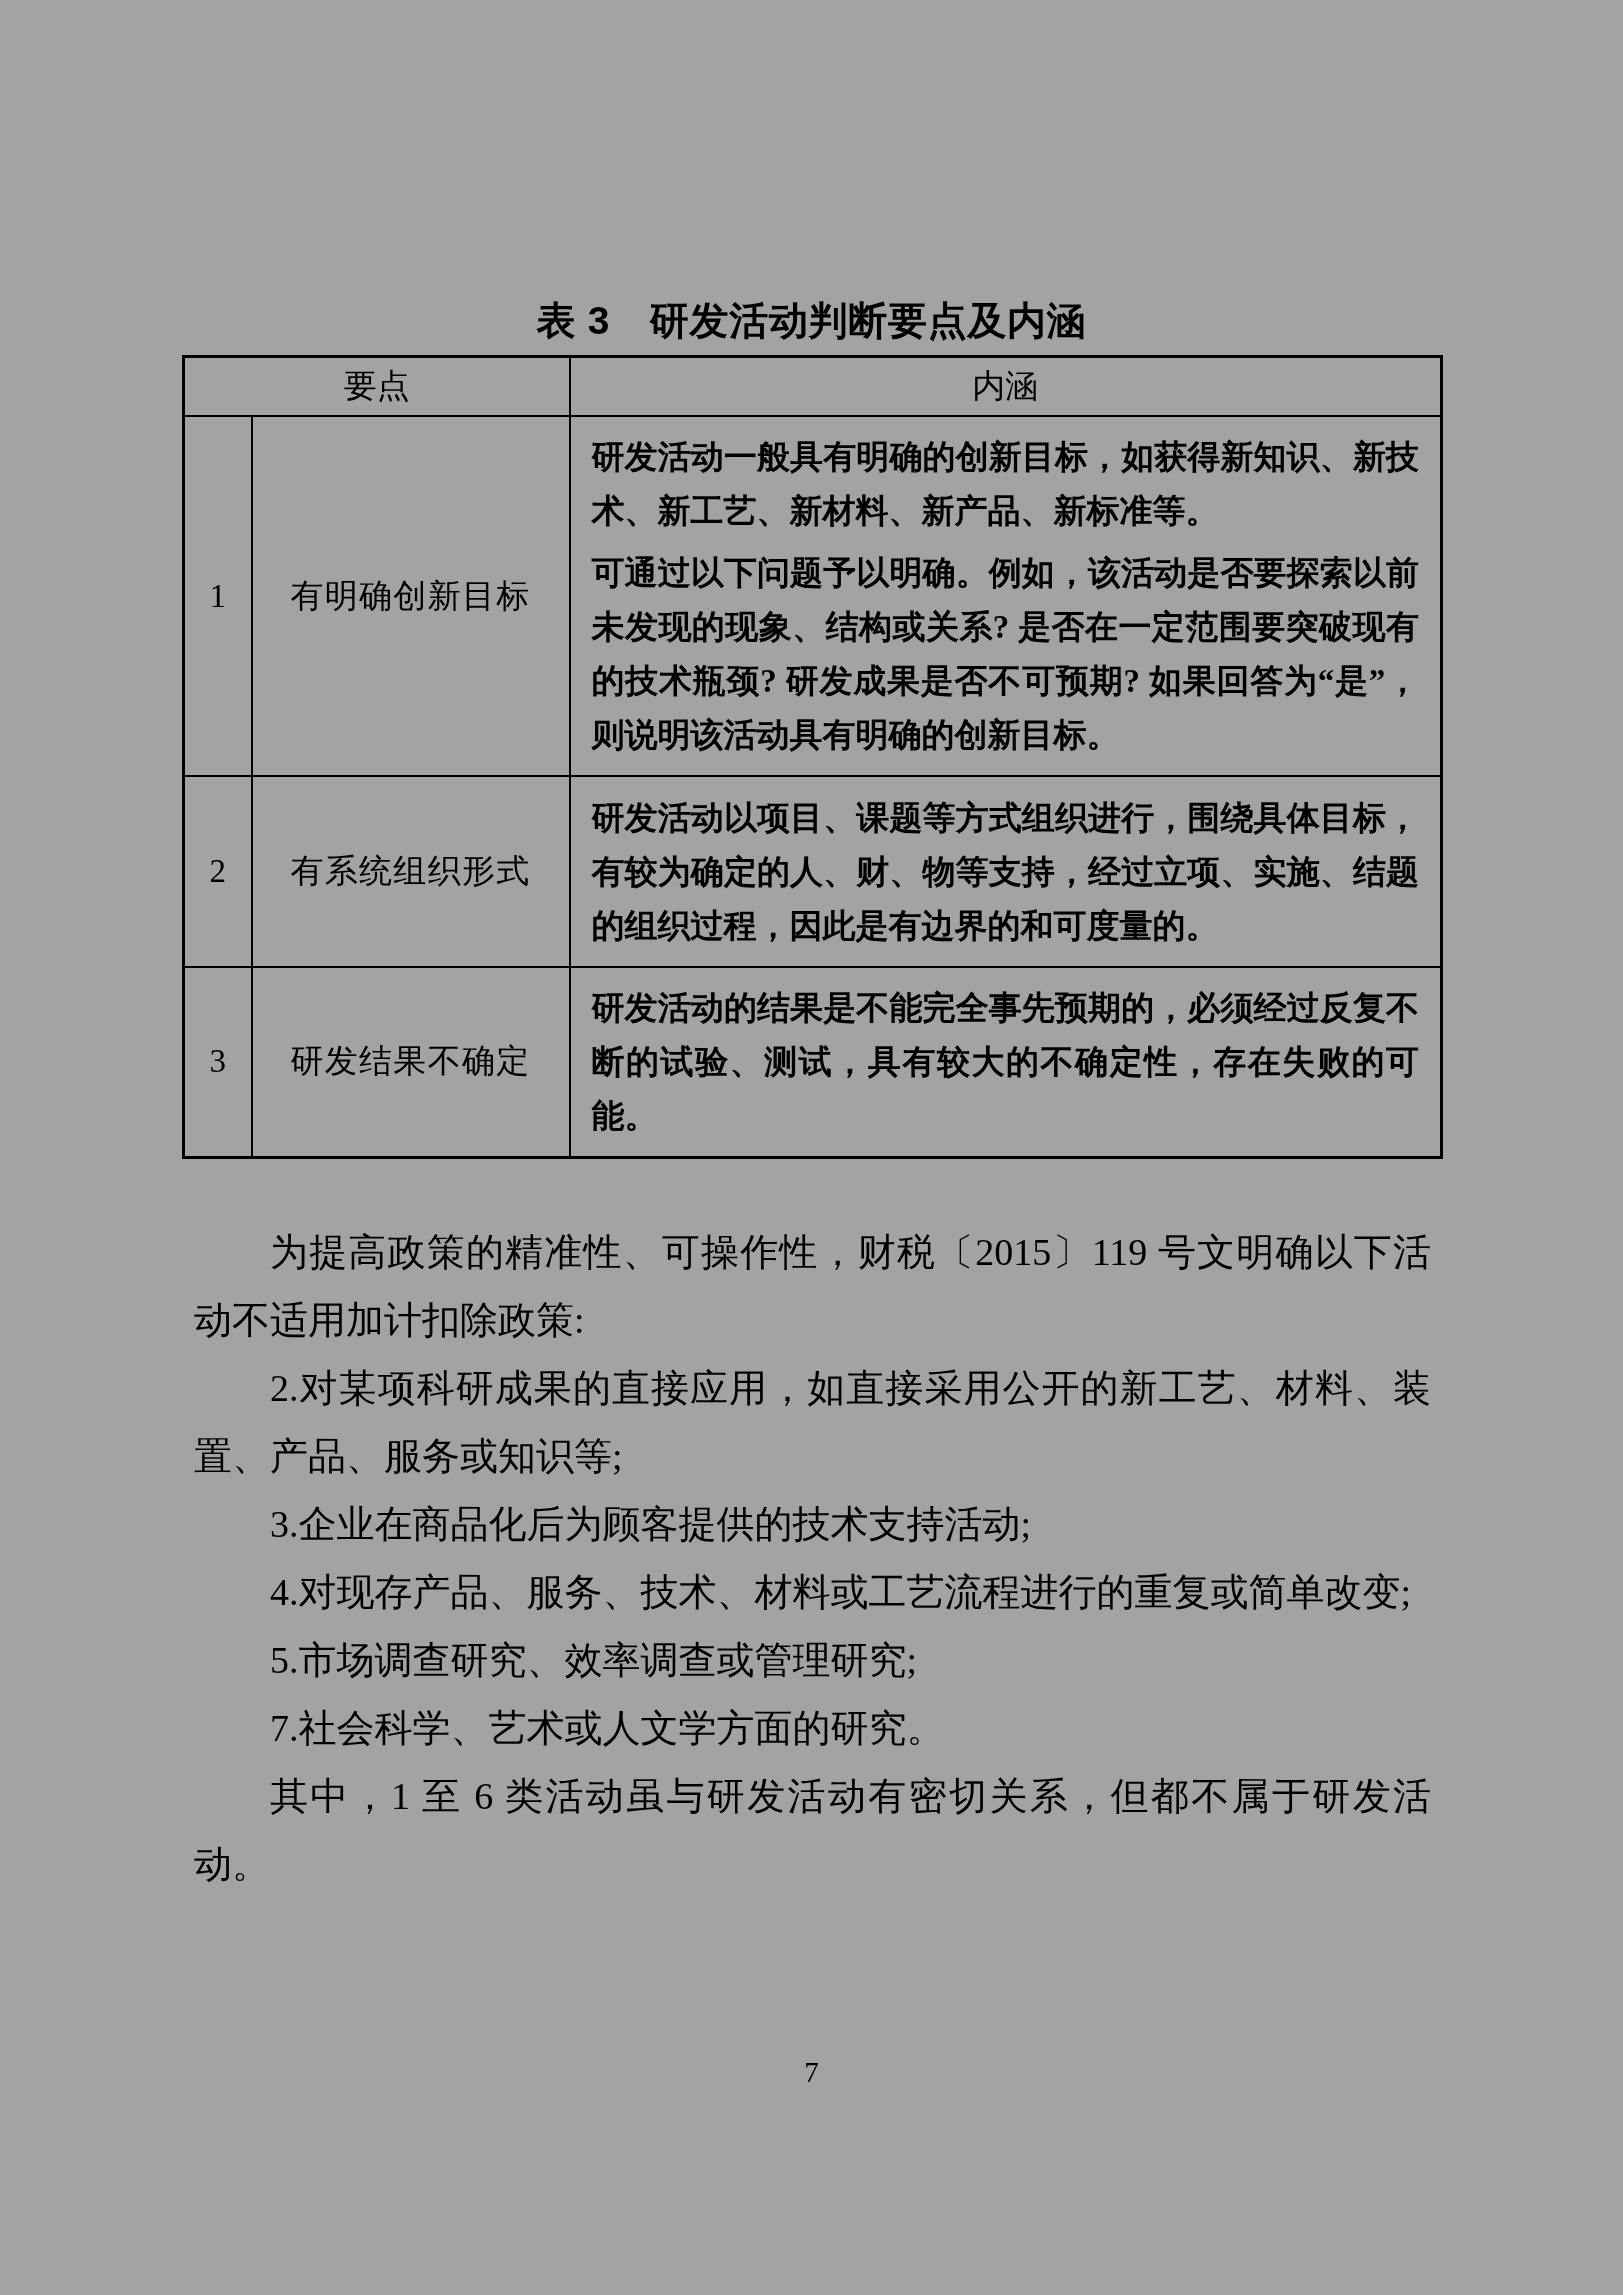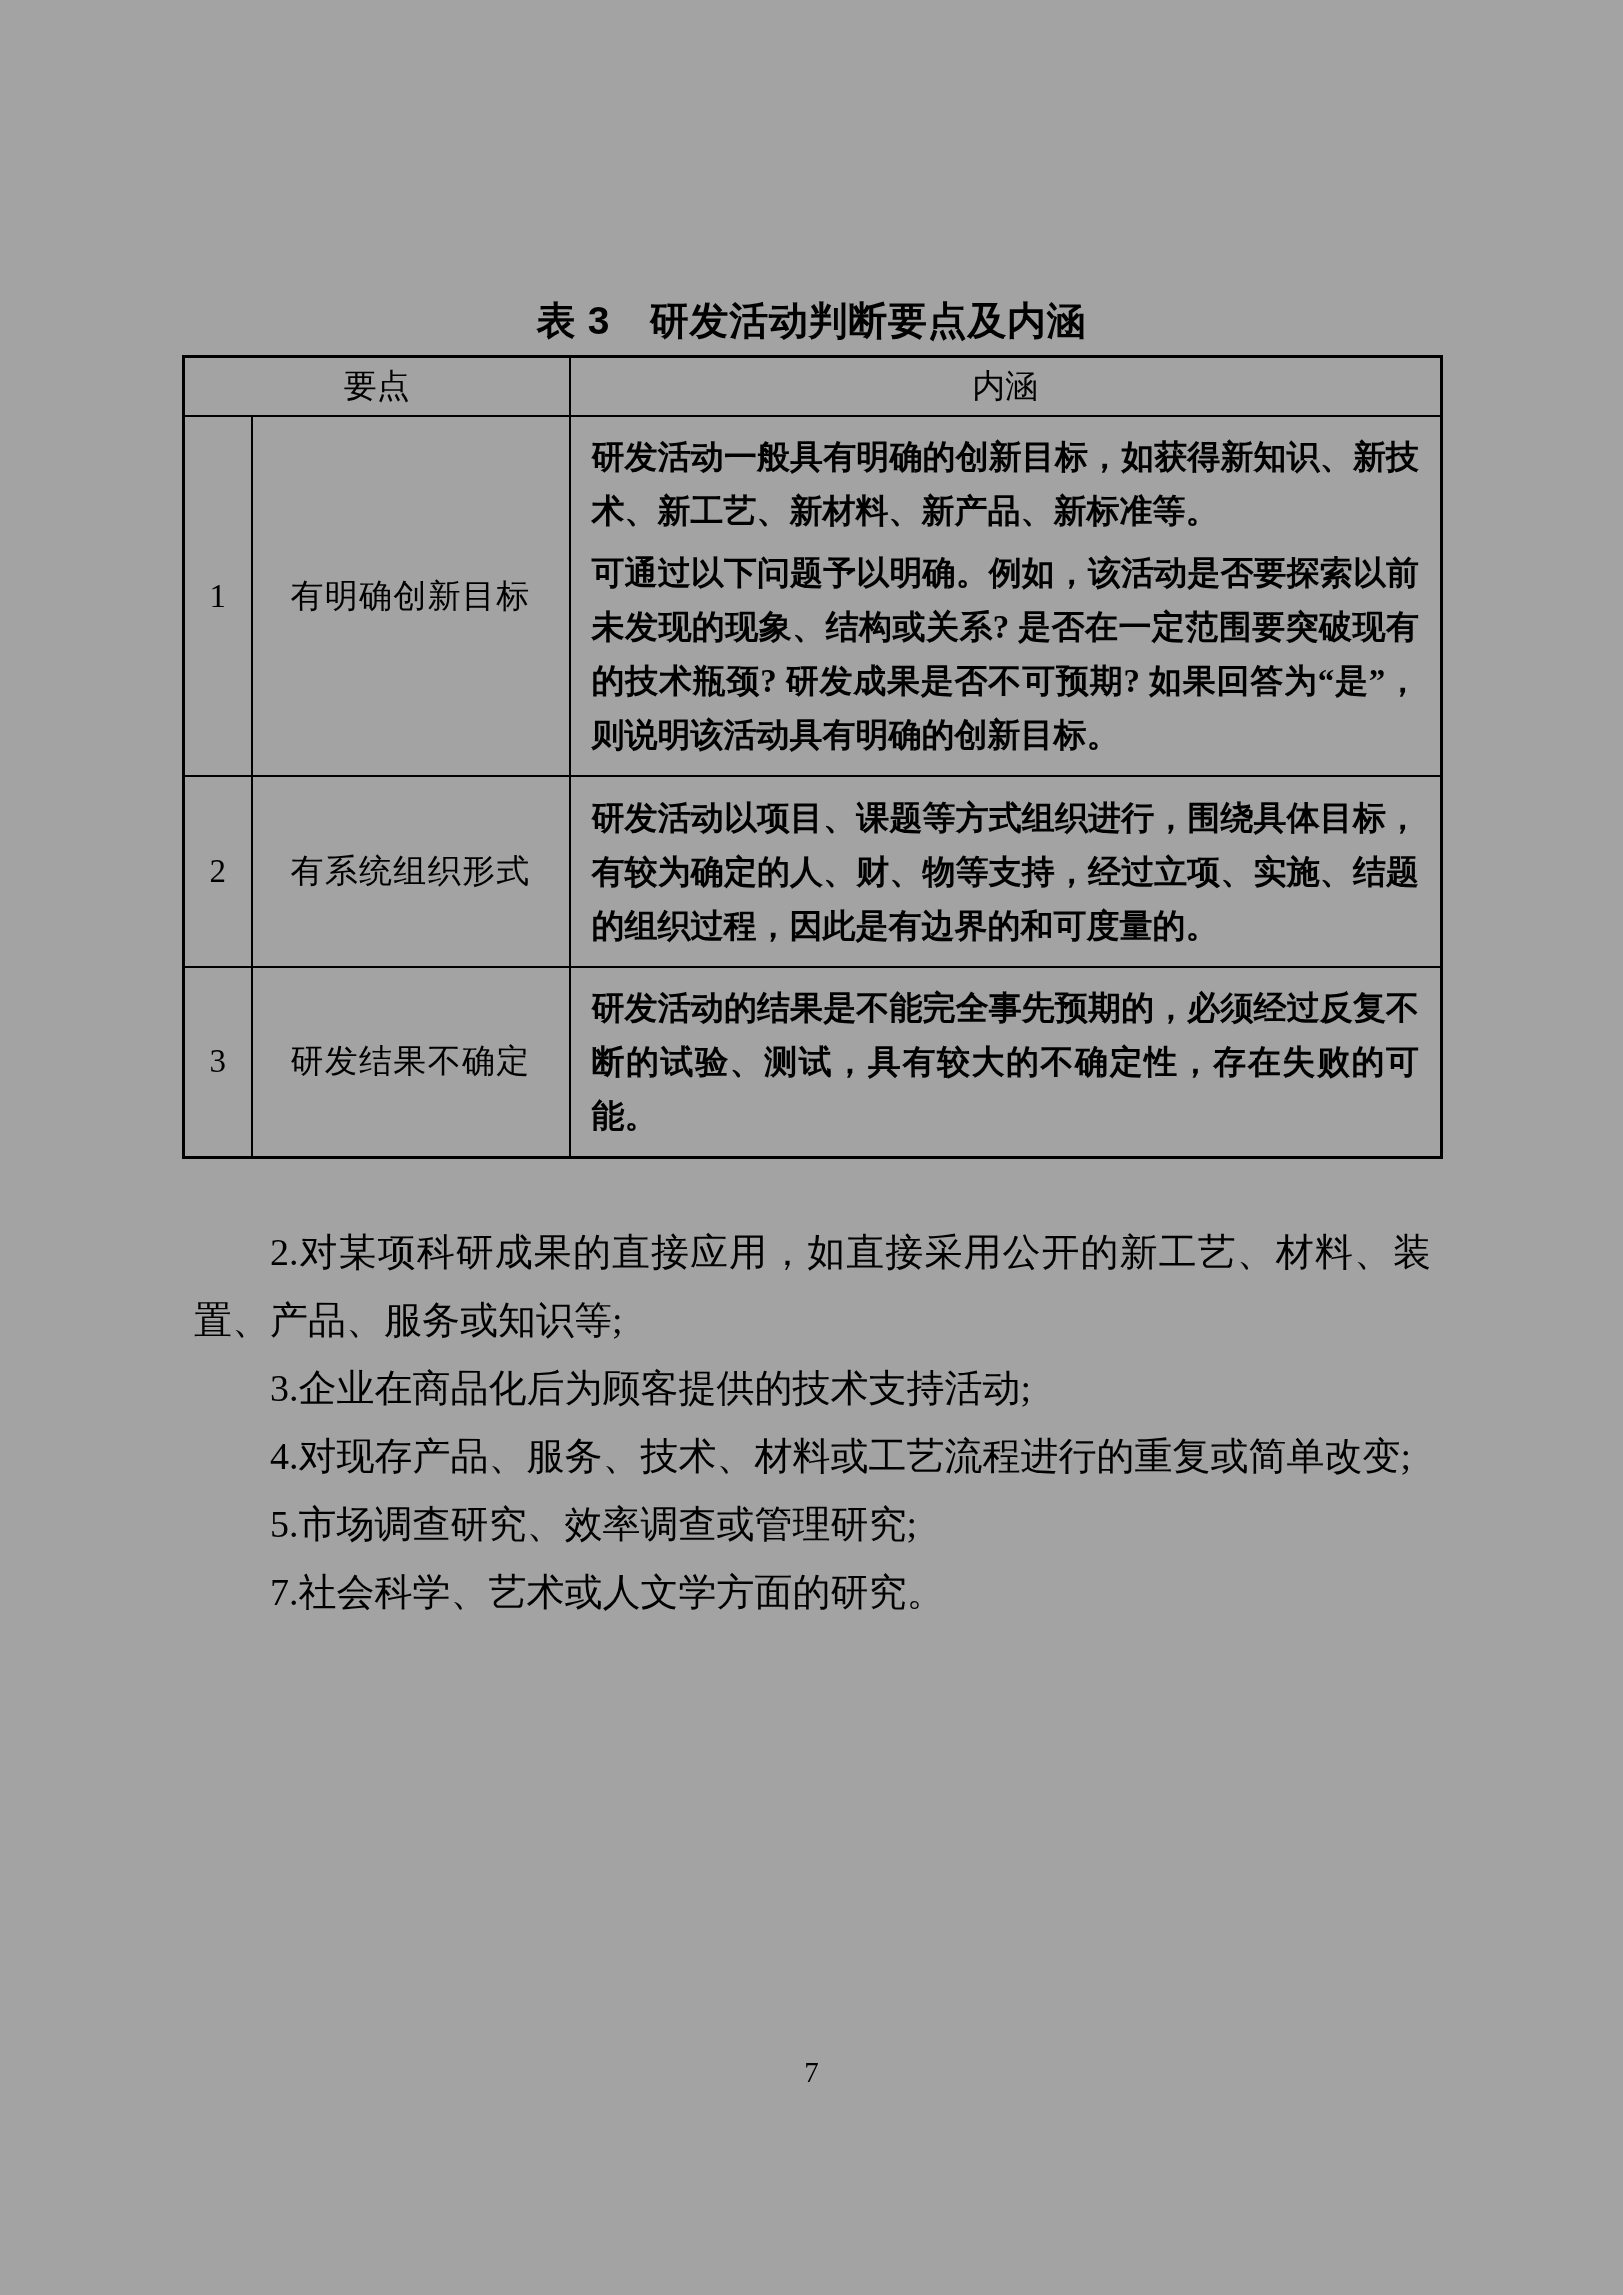--- a/index.html
+++ b/index.html
@@ -119,23 +119,25 @@
         <td class="cell-num">3</td>
         <td class="cell-point">研发结果不确定</td>
         <td class="cell-meaning">
           <p>研发活动的结果是不能完全事先预期的，必须经过反复不断的试验、测试，具有较大的不确定性，存在失败的可能。</p>
         </td>
       </tr>
     </tbody>
   </table>
 
   <div class="body-text">
+    <p class="para">为提高政策的精准性、可操作性，财税〔2015〕119 号文明确以下活动不适用加计扣除政策:</p>
     <p class="para">2.对某项科研成果的直接应用，如直接采用公开的新工艺、材料、装置、产品、服务或知识等;</p>
     <p class="para">3.企业在商品化后为顾客提供的技术支持活动;</p>
     <p class="para">4.对现存产品、服务、技术、材料或工艺流程进行的重复或简单改变;</p>
     <p class="para">5.市场调查研究、效率调查或管理研究;</p>
     <p class="para">7.社会科学、艺术或人文学方面的研究。</p>
+    <p class="para">其中，1 至 6 类活动虽与研发活动有密切关系，但都不属于研发活动。</p>
   </div>
 
   <div class="page-number">7</div>
 
 </div>
 
 
 </body></html>

